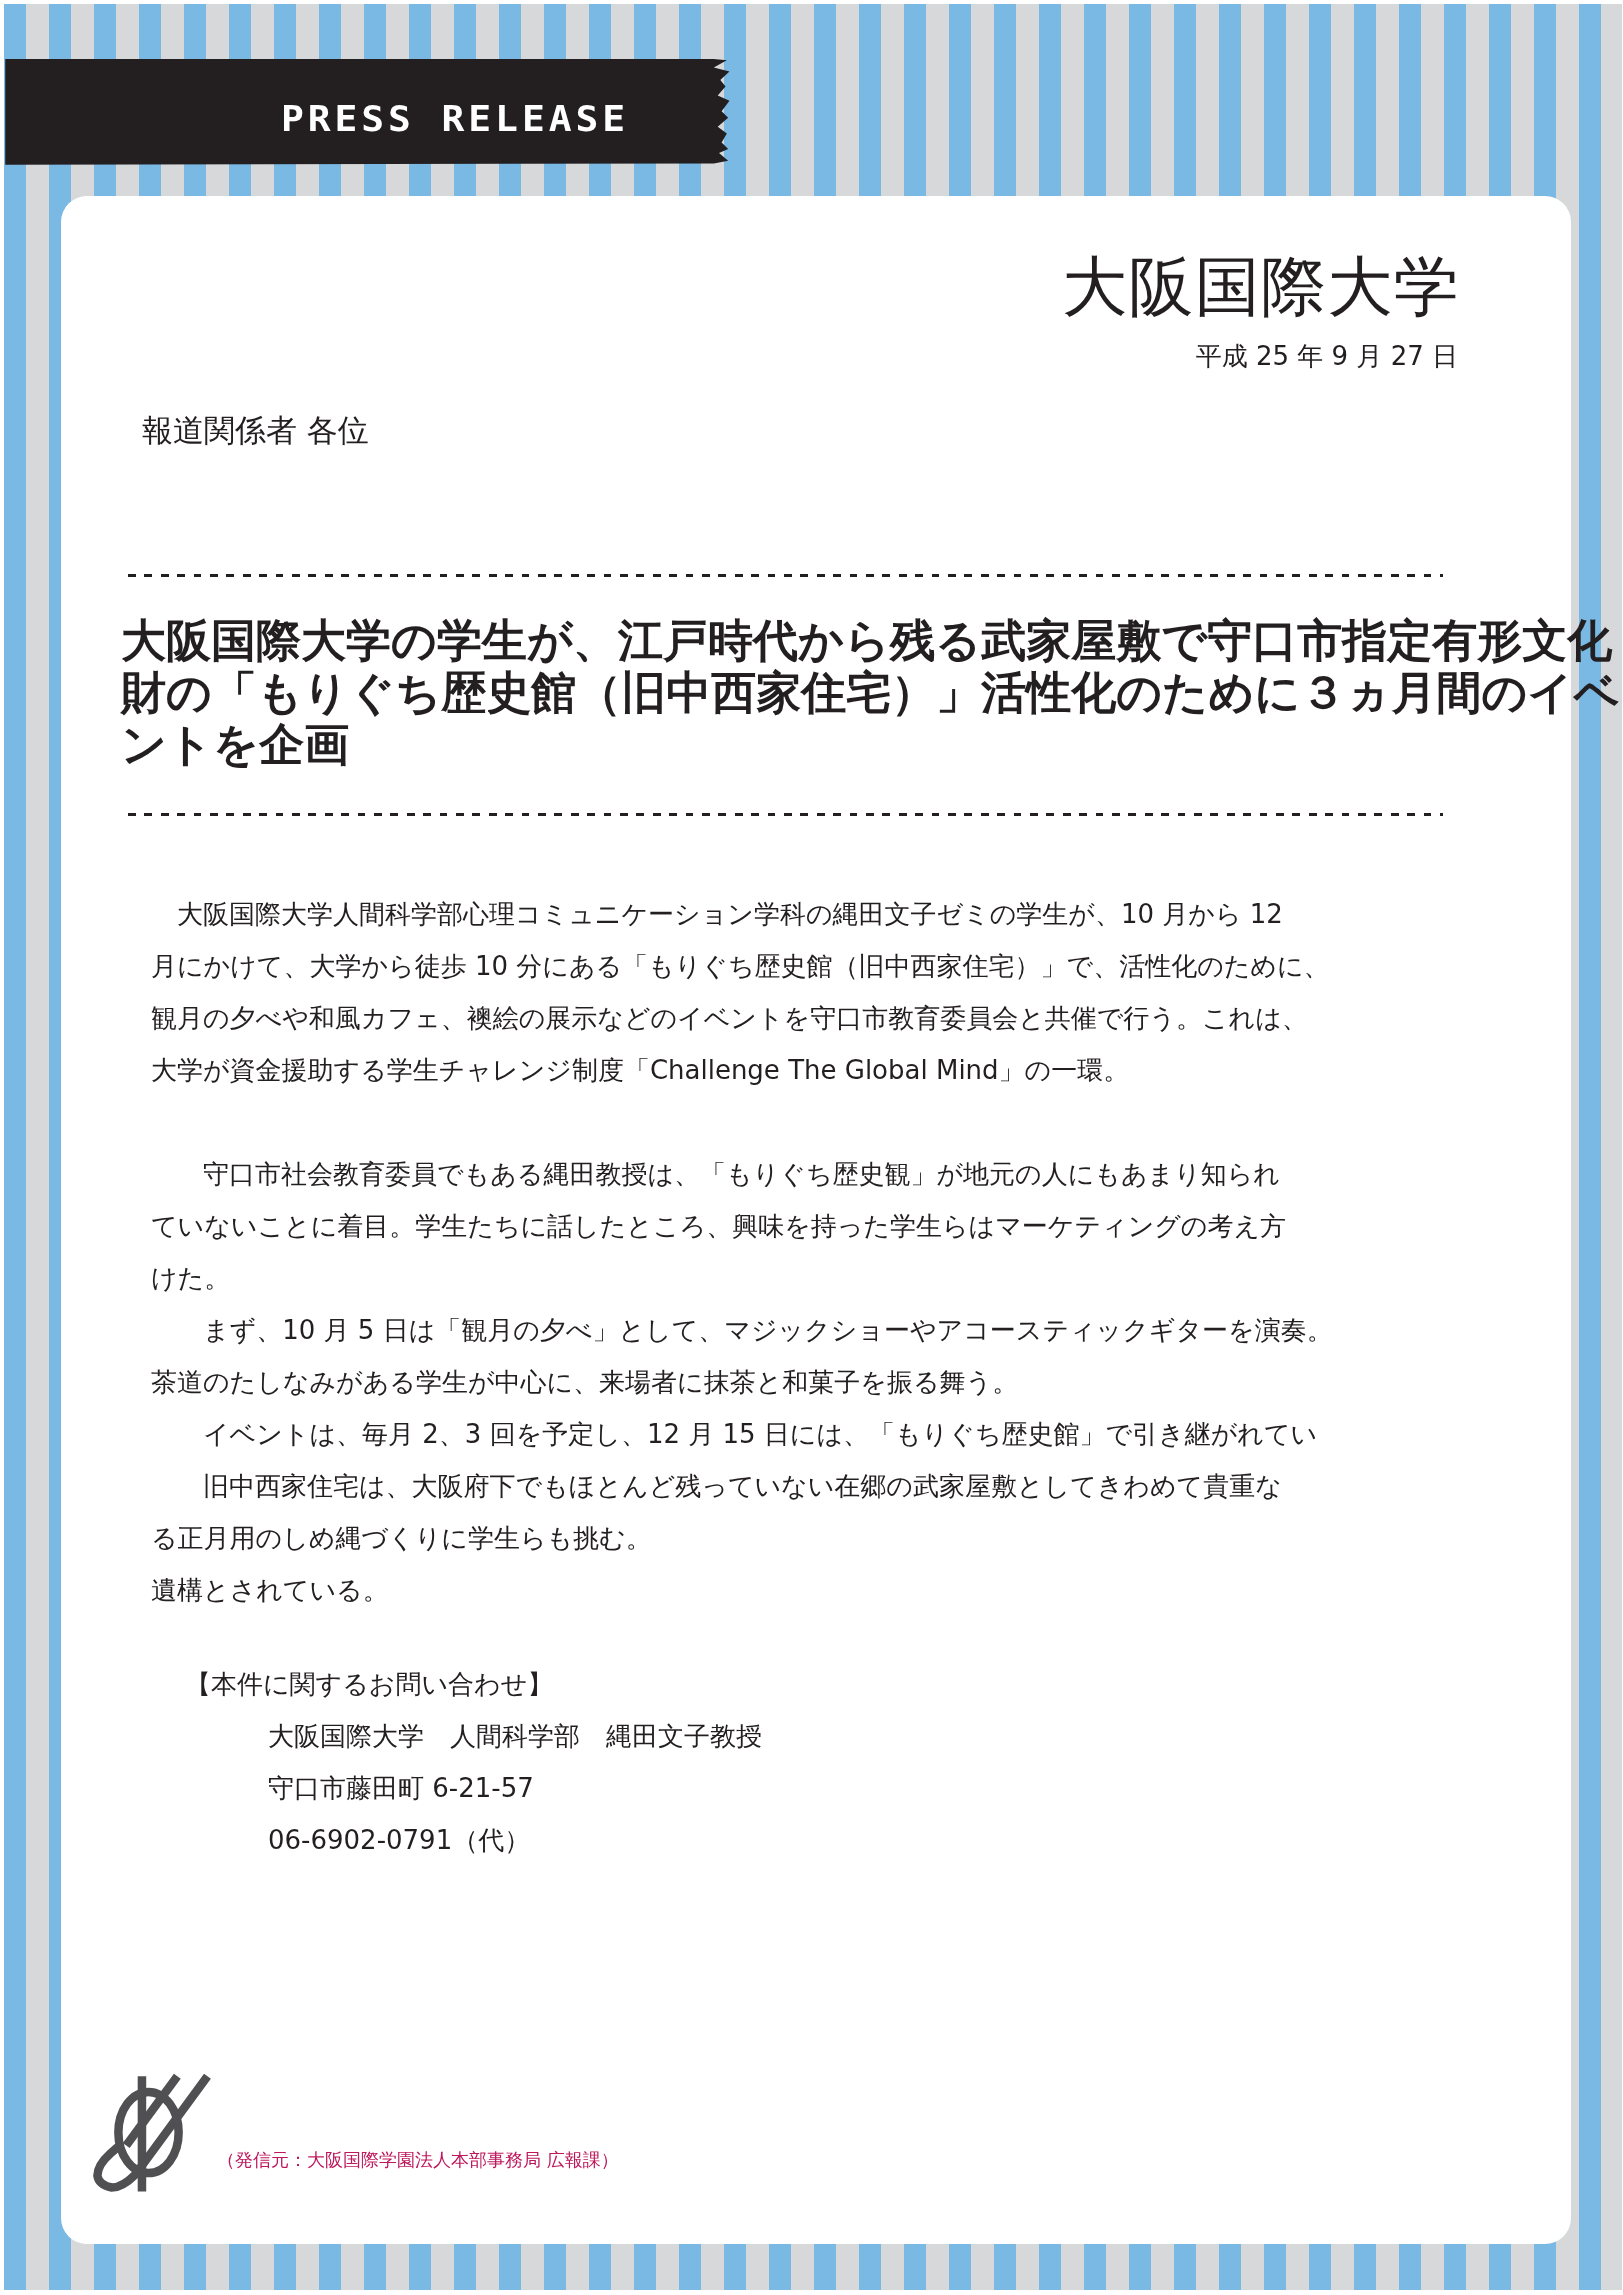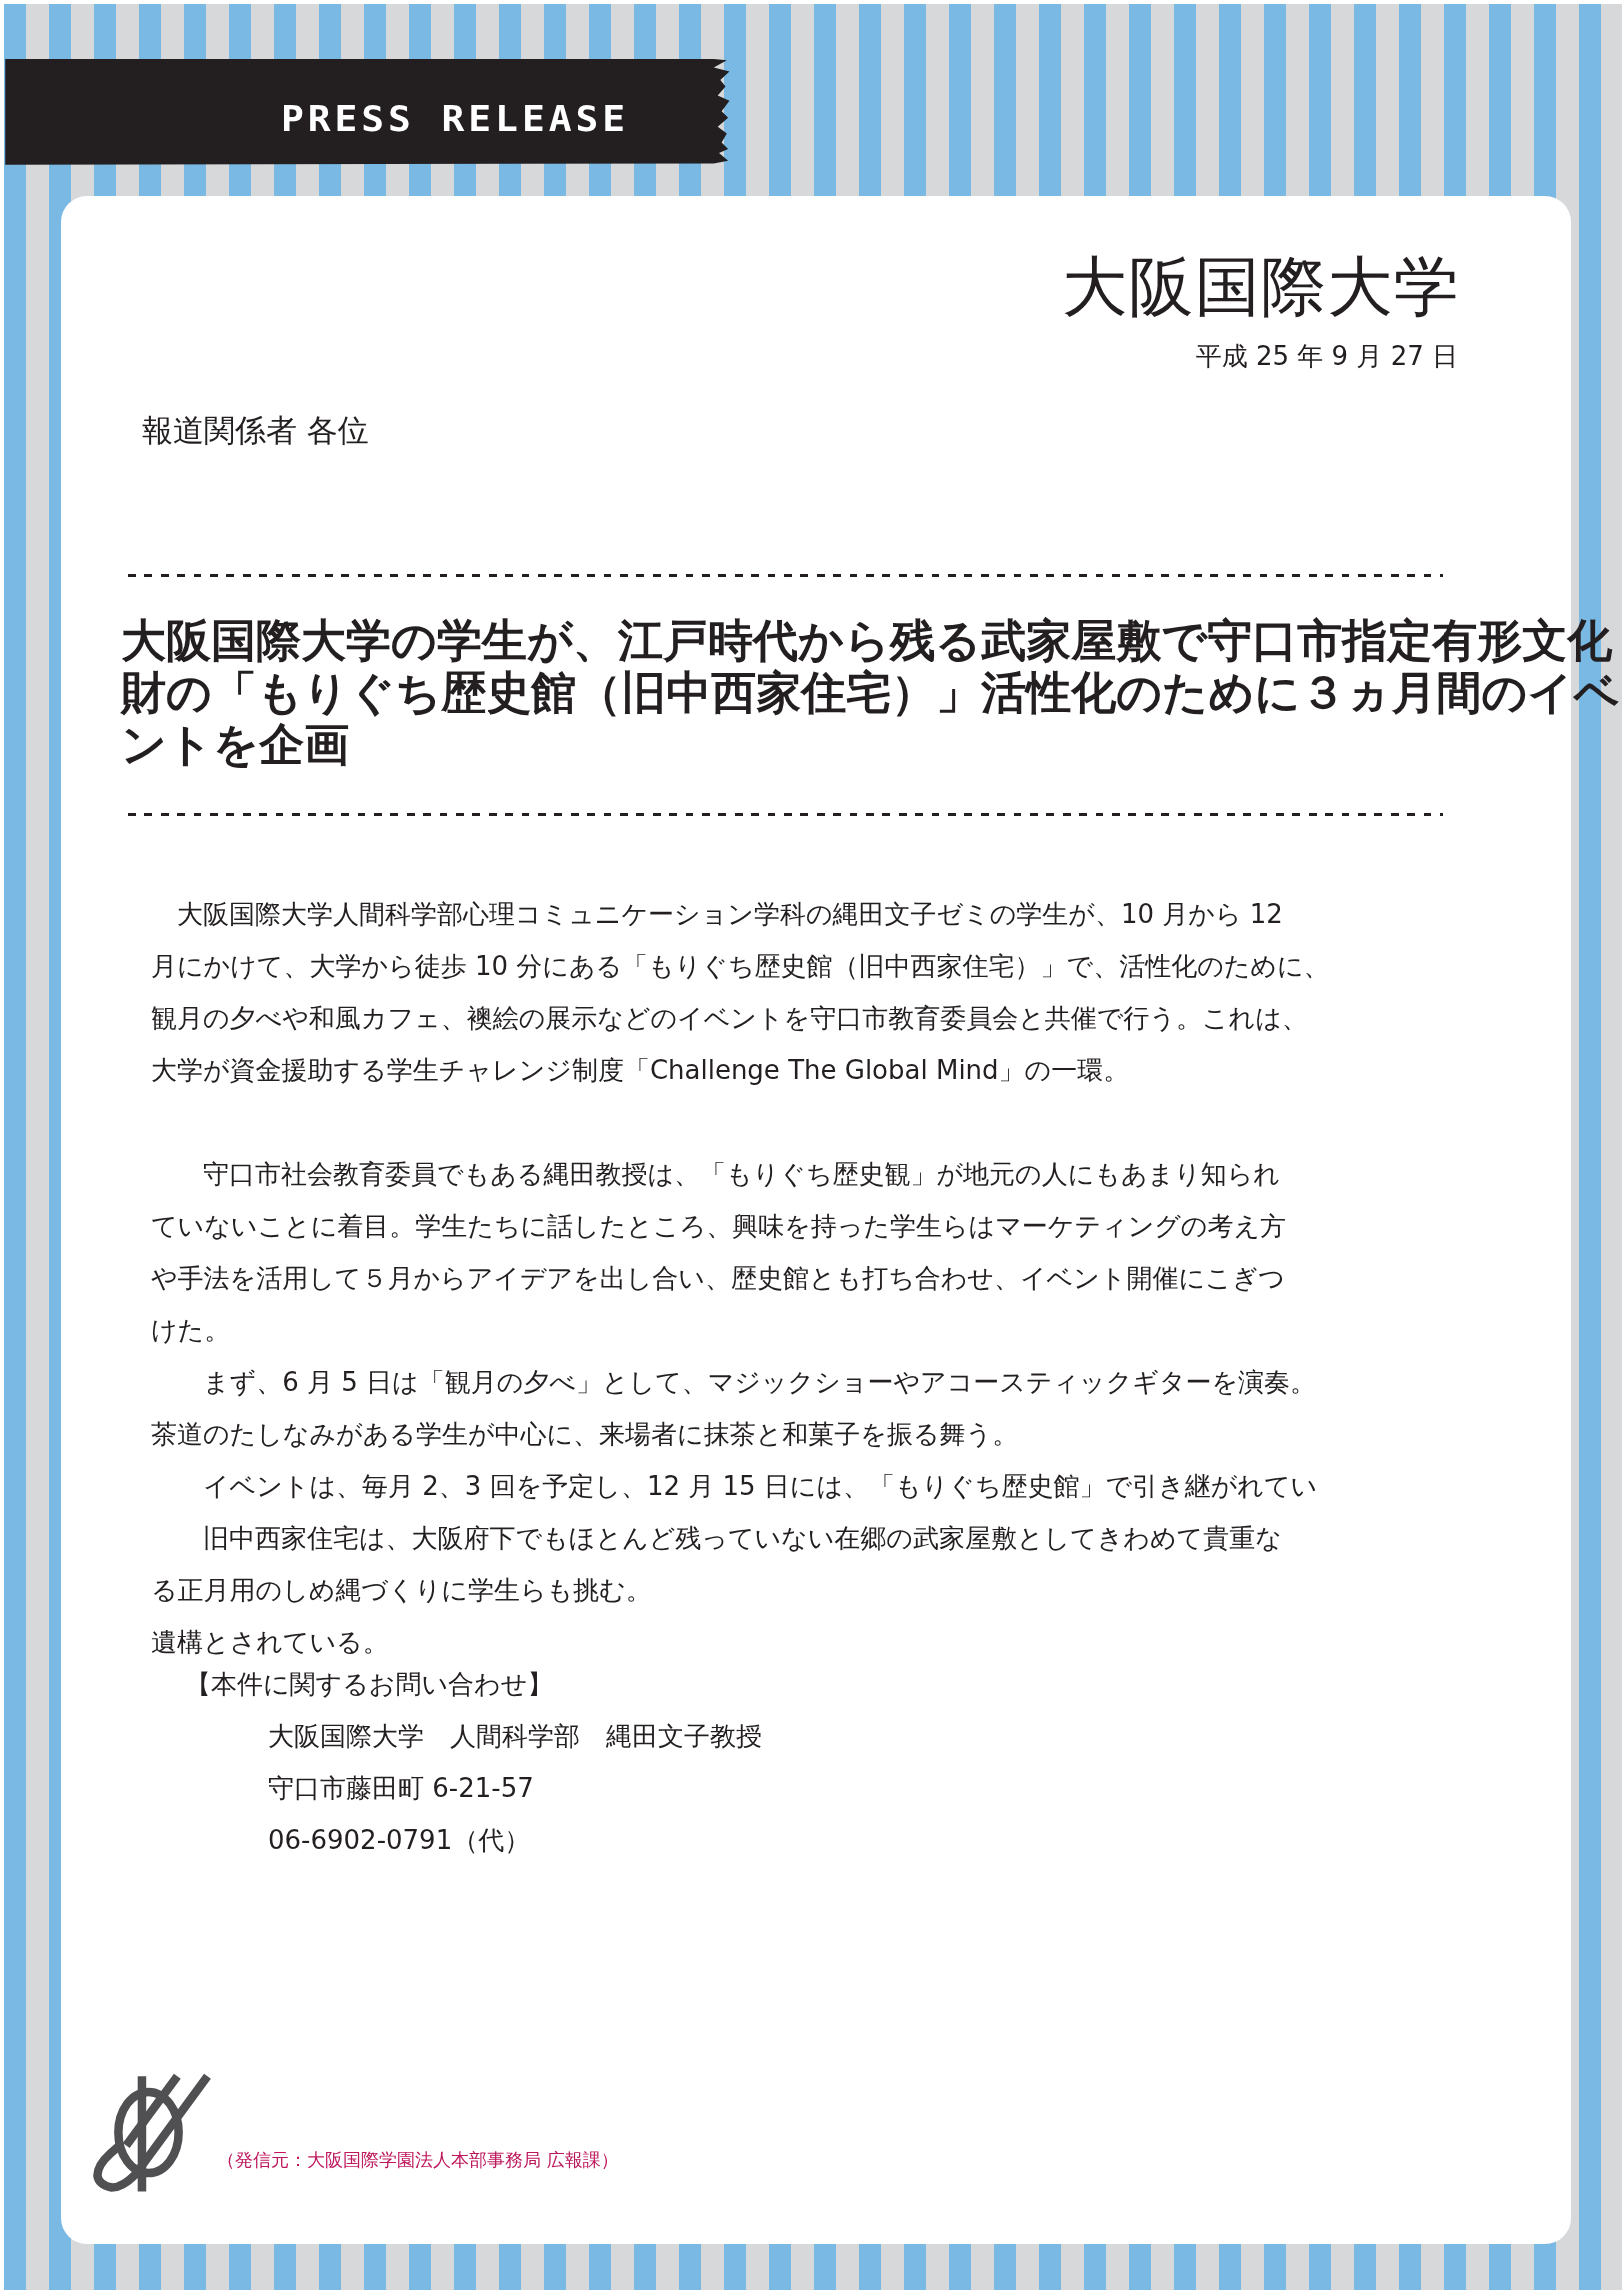--- a/index.html
+++ b/index.html
@@ -89,23 +89,22 @@
   <div class="dashed" style="top:617px;"></div>
 
   <div class="abs body-text">
     <div>　大阪国際大学人間科学部心理コミュニケーション学科の縄田文子ゼミの学生が、10 月から 12</div>
     <div>月にかけて、大学から徒歩 10 分にある「もりぐち歴史館（旧中西家住宅）」で、活性化のために、</div>
     <div>観月の夕べや和風カフェ、襖絵の展示などのイベントを守口市教育委員会と共催で行う。これは、</div>
     <div>大学が資金援助する学生チャレンジ制度「Challenge The Global Mind」の一環。</div>
     <div></div>
     <div>　　守口市社会教育委員でもある縄田教授は、「もりぐち歴史観」が地元の人にもあまり知られ</div>
     <div>ていないことに着目。学生たちに話したところ、興味を持った学生らはマーケティングの考え方</div>
-    <div>や手法を活用して５月からアイデアを出し合い、歴史館とも打ち合わせ、イベント開催にこぎつ</div>
     <div>けた。</div>
-    <div>　　まず、6 月 5 日は「観月の夕べ」として、マジックショーやアコースティックギターを演奏。</div>
+    <div>　　まず、10 月 5 日は「観月の夕べ」として、マジックショーやアコースティックギターを演奏。</div>
     <div>茶道のたしなみがある学生が中心に、来場者に抹茶と和菓子を振る舞う。</div>
     <div>　　イベントは、毎月 2、3 回を予定し、12 月 15 日には、「もりぐち歴史館」で引き継がれてい</div>
     <div>　　旧中西家住宅は、大阪府下でもほとんど残っていない在郷の武家屋敷としてきわめて貴重な</div>
     <div>る正月用のしめ縄づくりに学生らも挑む。</div>
     <div>遺構とされている。</div>
   </div>
 
   <div class="abs contact">
     <div>【本件に関するお問い合わせ】</div>
     <div class="indent">大阪国際大学　人間科学部　縄田文子教授</div>

